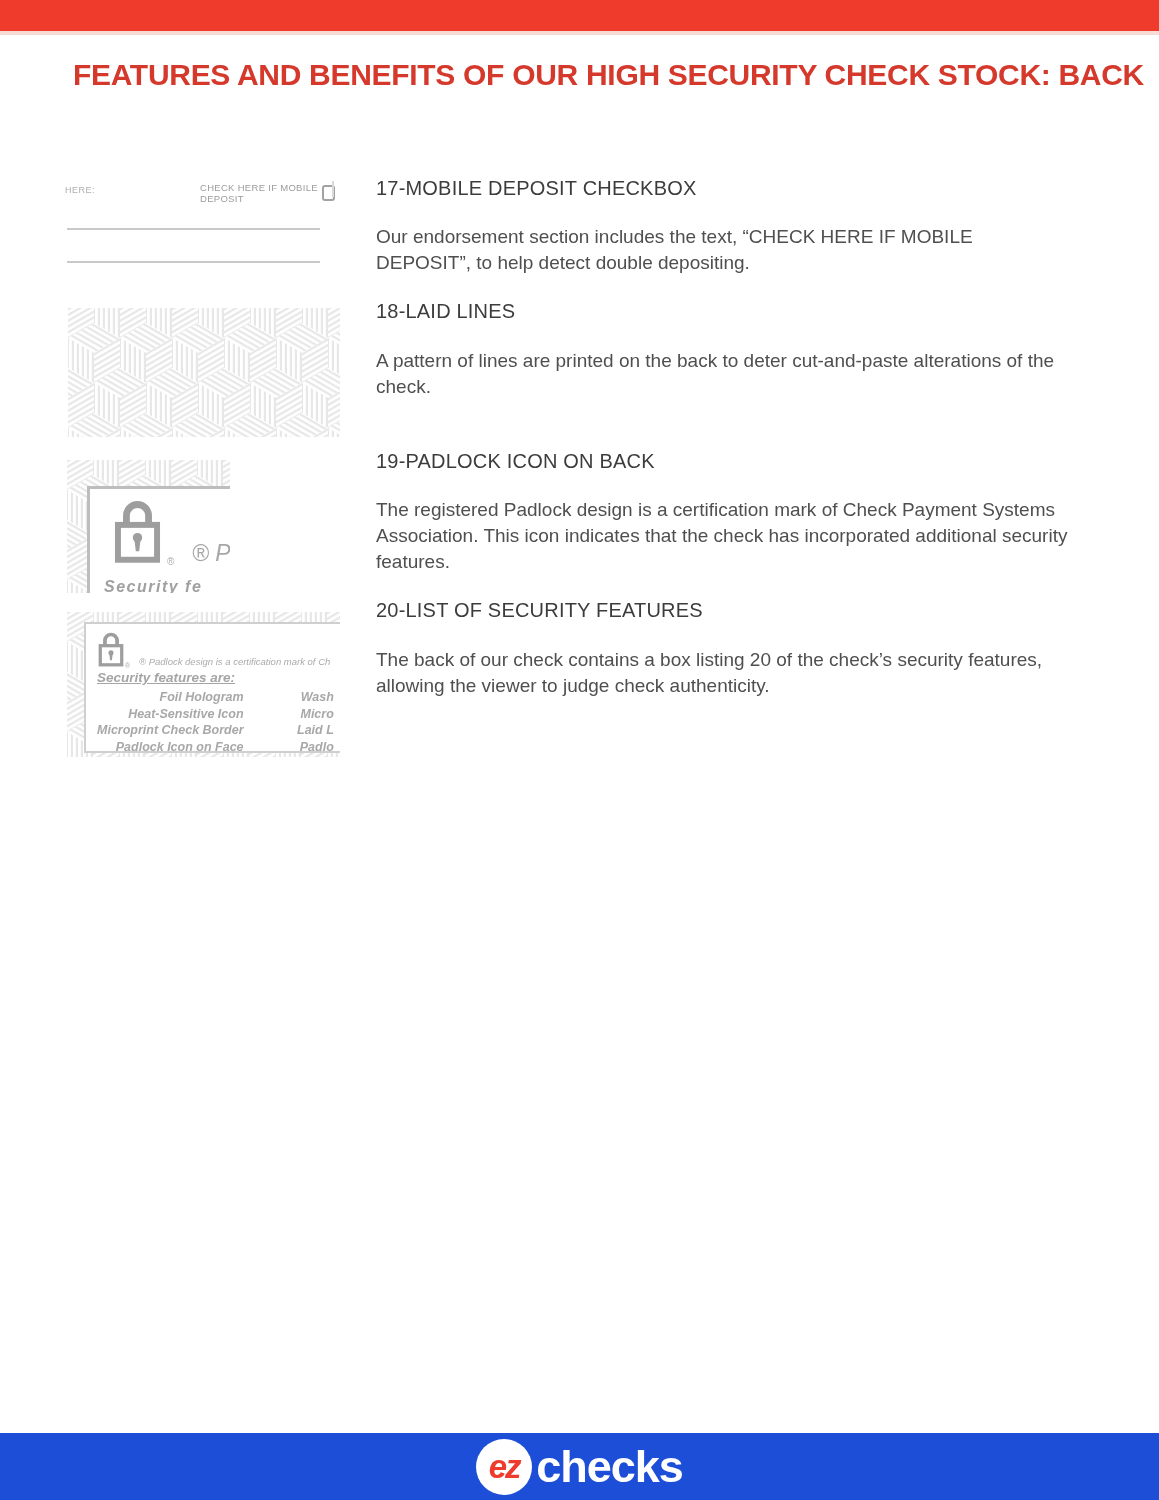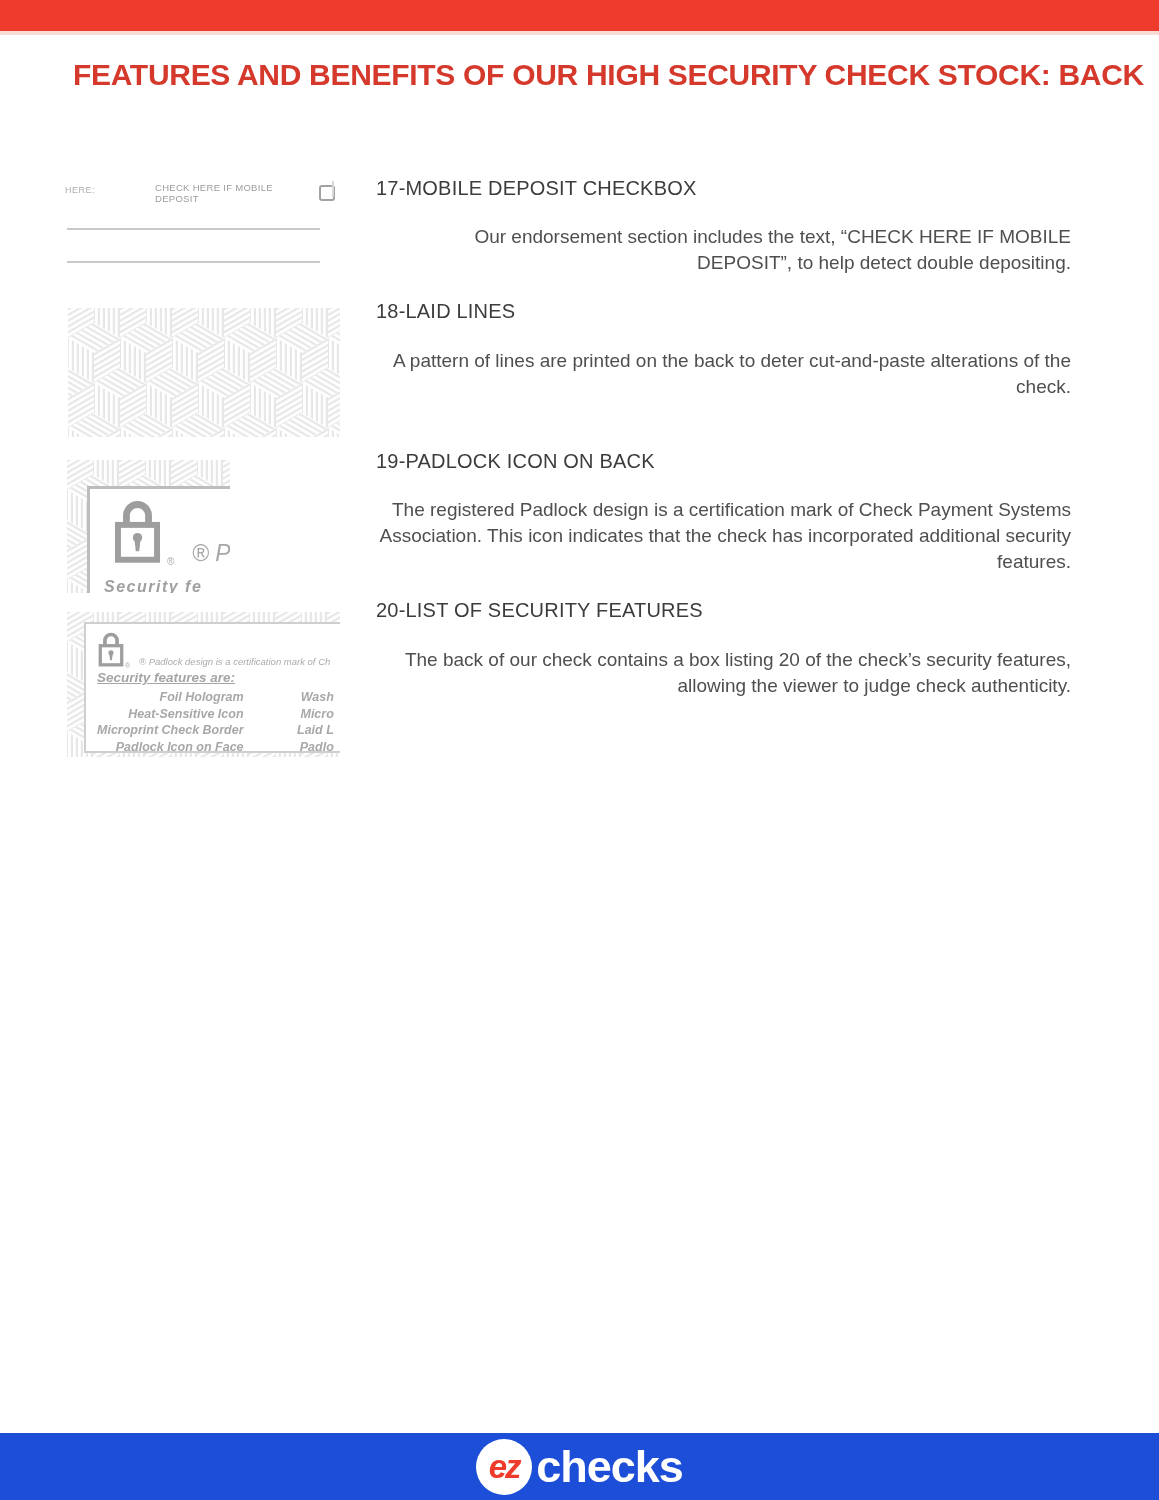--- a/index.html
+++ b/index.html
@@ -36,40 +36,40 @@
     white-space:nowrap;
   }
 
   
   .section-h {
     position:absolute; left:376px; font-size:20px; color:#3C3C3C;
     letter-spacing:0.2px;
   }
   .section-p {
     position:absolute; left:376px; width:695px; font-size:19px;
-    line-height:26px; color:#4F4F4F;text-align:right;
+    line-height:26px; color:#4F4F4F;
   }
   .h17{top:177px}.p17{top:224px}
   .h18{top:300px}.p18{top:348px}
   .h19{top:450px}.p19{top:497px}
   .h20{top:599px}.p20{top:647px}
 
   
   .frag { position:absolute; overflow:hidden; }
   .patbg { position:absolute; left:0; top:0; }
 
   .frag-a { left:65px; top:178px; width:270px; height:92px; }
   .endorse-label {
     position:absolute; left:0px; top:7px; font-size:9px; color:#AFAFAF;
     letter-spacing:0.5px;
   }
   .mobile-row {
     position:absolute; left:90px; top:4px; display:flex; align-items:center; gap:4px;
   }
-  .mobile-label { font-size:9.5px; color:#9C9C9C; letter-spacing:0.3px; }
+  .mobile-label { font-size:9.5px; color:#9C9C9C; letter-spacing:0.3px;margin-left:45px; }
   .checkbox { width:12px; height:12px; border:2px solid #A2A2A2; border-radius:3px; }
   .vtick { position:absolute; left:267px; top:3px; width:2px; height:16px; background:#D8D8D8; }
   .sig-line { position:absolute; left:2px; width:253px; height:2px; background:#C9C9C9; }
   .sig-line.l1 { top:50px; } .sig-line.l2 { top:83px; }
 
   .frag-b { left:68px; top:308px; width:272px; height:129px; }
 
   .frag-c { left:67px; top:460px; width:163px; height:133px; }
   .frag-c .whitebox {
     position:absolute; left:20px; top:26px; width:200px; height:200px;

